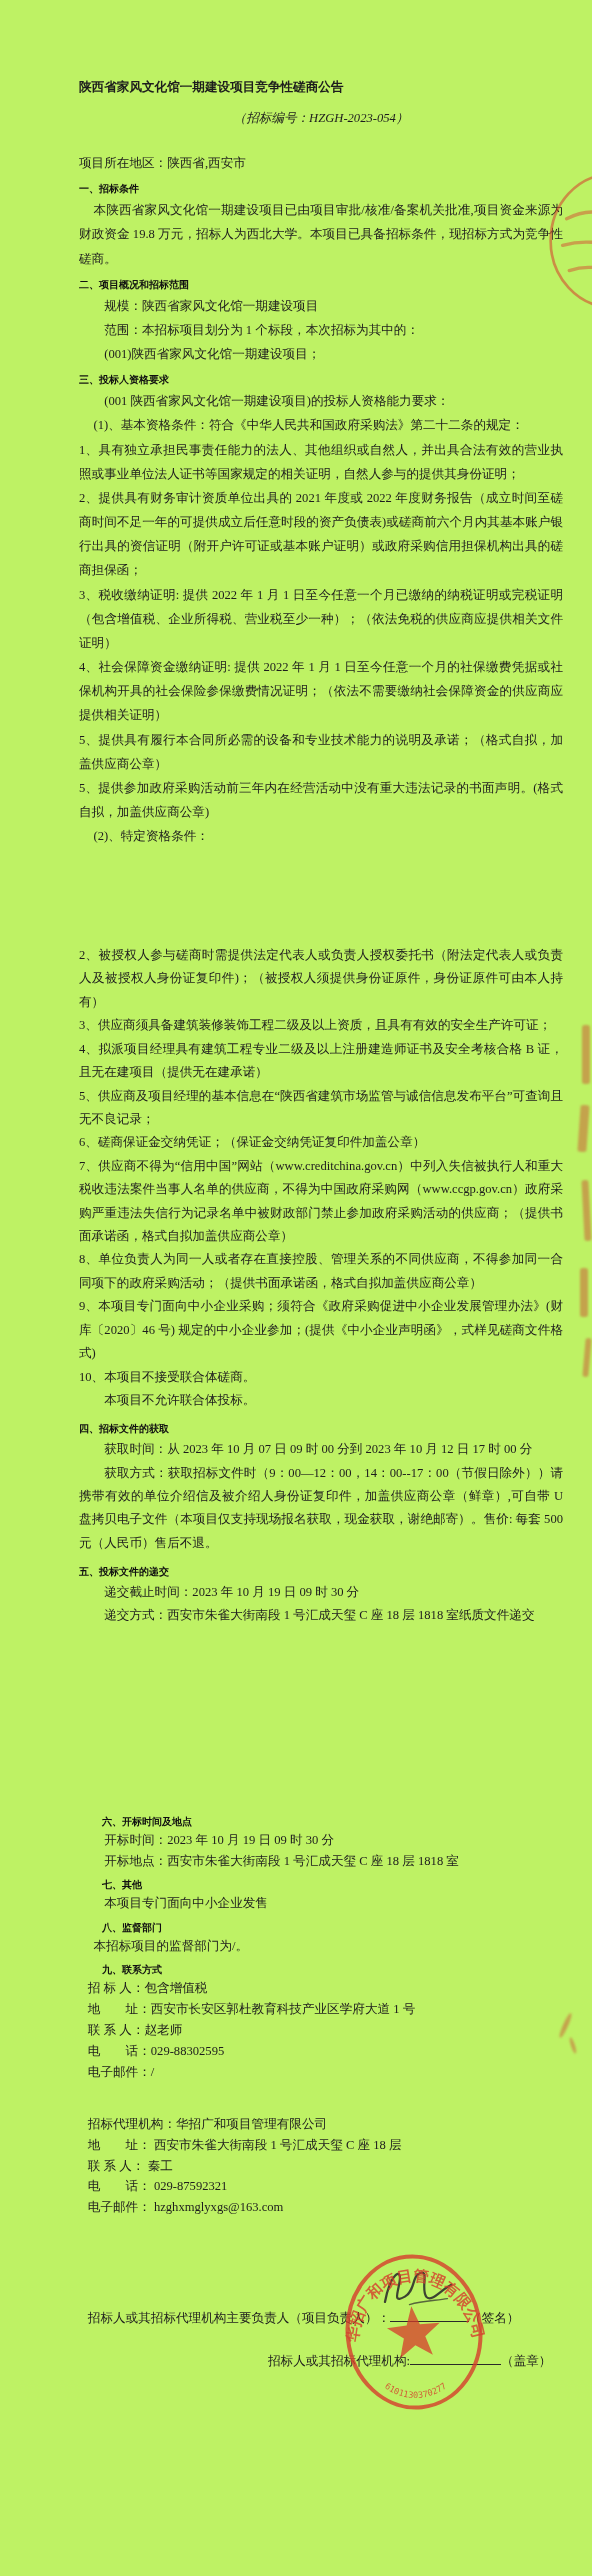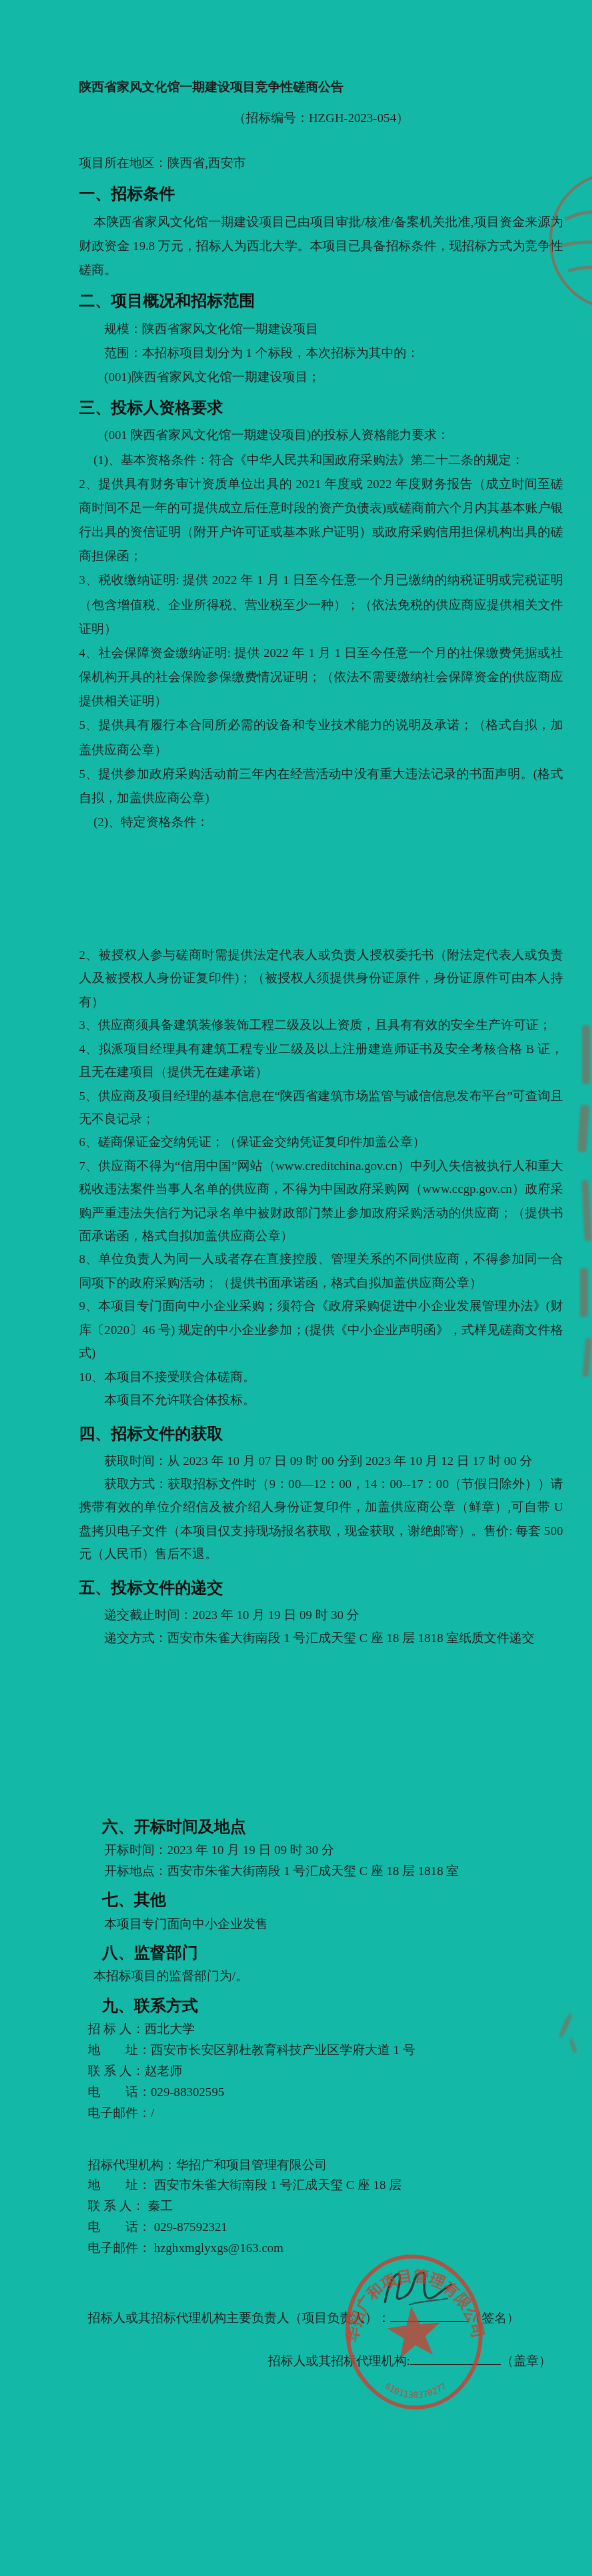--- a/index.html
+++ b/index.html
@@ -1,31 +1,31 @@
 <!DOCTYPE html>
 <html style="font-size:10.7px"><head>
 <meta charset="utf-8">
 <style>
   html,body{margin:0;padding:0;background:#e9e9e9;}
   .sheet{
     position:relative;width:592px;height:2576px;margin:0 auto;
-    background:#14b8a6;overflow:hidden;
+    background:#bef264;overflow:hidden;
     font-family:"Liberation Serif","DejaVu Serif",serif;
     color:#1d1d1d;
   }
   .blk{position:absolute;left:79px;right:29px;}
   .blk p{margin:0;font-size:12.6px;text-align:justify;}
-  .blk h3{margin:0;font-size:16px;font-weight:bold;color:#101010;}
+  .blk h3{margin:0;font-size:10px;font-weight:bold;color:#101010;}
 
   
   .blkA{top:75px;}
   .blkA p{line-height:1.92;}
   .blkA h3{line-height:1.9;margin-top:4px;}
   .title{font-size:15.3px;font-weight:bold;text-align:center;margin:0;line-height:1.4;}
-  .subtitle{font-size:13.3px;text-align:center !important;margin-top:6.7px !important;text-indent:0 !important;}
+  .subtitle{font-size:13.3px;text-align:center !important;margin-top:6.7px !important;text-indent:0 !important;font-style:italic;}
   .loc{margin-top:21px !important;}
 
   
   .blkB{top:944px;}
   .blkB p{line-height:1.86;}
   .blkB h3{line-height:1.9;margin-top:6.7px;}
 
   
   .blkC{top:1808px;}
   .blkC p{line-height:1.66;}
@@ -71,20 +71,21 @@
     <p class="ti1">本陕西省家风文化馆一期建设项目已由项目审批/核准/备案机关批准,项目资金来源为财政资金 19.8 万元，招标人为西北大学。本项目已具备招标条件，现招标方式为竞争性磋商。</p>
 
     <h3>二、项目概况和招标范围</h3>
     <p class="ti2">规模：陕西省家风文化馆一期建设项目</p>
     <p class="ti2">范围：本招标项目划分为 1 个标段，本次招标为其中的：</p>
     <p class="ti2">(001)陕西省家风文化馆一期建设项目；</p>
 
     <h3>三、投标人资格要求</h3>
     <p class="ti2">(001 陕西省家风文化馆一期建设项目)的投标人资格能力要求：</p>
     <p class="ti1">(1)、基本资格条件：符合《中华人民共和国政府采购法》第二十二条的规定：</p>
+    <p>1、具有独立承担民事责任能力的法人、其他组织或自然人，并出具合法有效的营业执照或事业单位法人证书等国家规定的相关证明，自然人参与的提供其身份证明；</p>
     <p>2、提供具有财务审计资质单位出具的 2021 年度或 2022 年度财务报告（成立时间至磋商时间不足一年的可提供成立后任意时段的资产负债表)或磋商前六个月内其基本账户银行出具的资信证明（附开户许可证或基本账户证明）或政府采购信用担保机构出具的磋商担保函；</p>
     <p>3、税收缴纳证明: 提供 2022 年 1 月 1 日至今任意一个月已缴纳的纳税证明或完税证明（包含增值税、企业所得税、营业税至少一种）；（依法免税的供应商应提供相关文件证明）</p>
     <p>4、社会保障资金缴纳证明: 提供 2022 年 1 月 1 日至今任意一个月的社保缴费凭据或社保机构开具的社会保险参保缴费情况证明；（依法不需要缴纳社会保障资金的供应商应提供相关证明）</p>
     <p>5、提供具有履行本合同所必需的设备和专业技术能力的说明及承诺；（格式自拟，加盖供应商公章）</p>
     <p>5、提供参加政府采购活动前三年内在经营活动中没有重大违法记录的书面声明。(格式自拟，加盖供应商公章)</p>
     <p class="ti1">(2)、特定资格条件：</p>
   </div>
 
   <div class="blk blkB">
     <p>2、被授权人参与磋商时需提供法定代表人或负责人授权委托书（附法定代表人或负责人及被授权人身份证复印件)；（被授权人须提供身份证原件，身份证原件可由本人持有）</p>
@@ -112,21 +113,21 @@
     <p class="ti2">开标时间：2023 年 10 月 19 日 09 时 30 分</p>
     <p class="ti2">开标地点：西安市朱雀大街南段 1 号汇成天玺 C 座 18 层 1818 室</p>
 
     <h3>七、其他</h3>
     <p class="ti2">本项目专门面向中小企业发售</p>
 
     <h3>八、监督部门</h3>
     <p class="ti1">本招标项目的监督部门为/。</p>
 
     <h3>九、联系方式</h3>
-    <p class="pad07">招 标 人：西北大学</p>
+    <p class="pad07">招 标 人：包含增值税</p>
     <p class="pad07">地　　址：西安市长安区郭杜教育科技产业区学府大道 1 号</p>
     <p class="pad07">联 系 人：赵老师</p>
     <p class="pad07">电　　话：029-88302595</p>
     <p class="pad07">电子邮件：/</p>
     <div class="gap56"></div>
     <p class="pad07">招标代理机构：华招广和项目管理有限公司</p>
     <p class="pad07">地　　址： 西安市朱雀大街南段 1 号汇成天玺 C 座 18 层</p>
     <p class="pad07">联 系 人： 秦工</p>
     <p class="pad07">电　　话： 029-87592321</p>
     <p class="pad07">电子邮件： hzghxmglyxgs@163.com</p>

